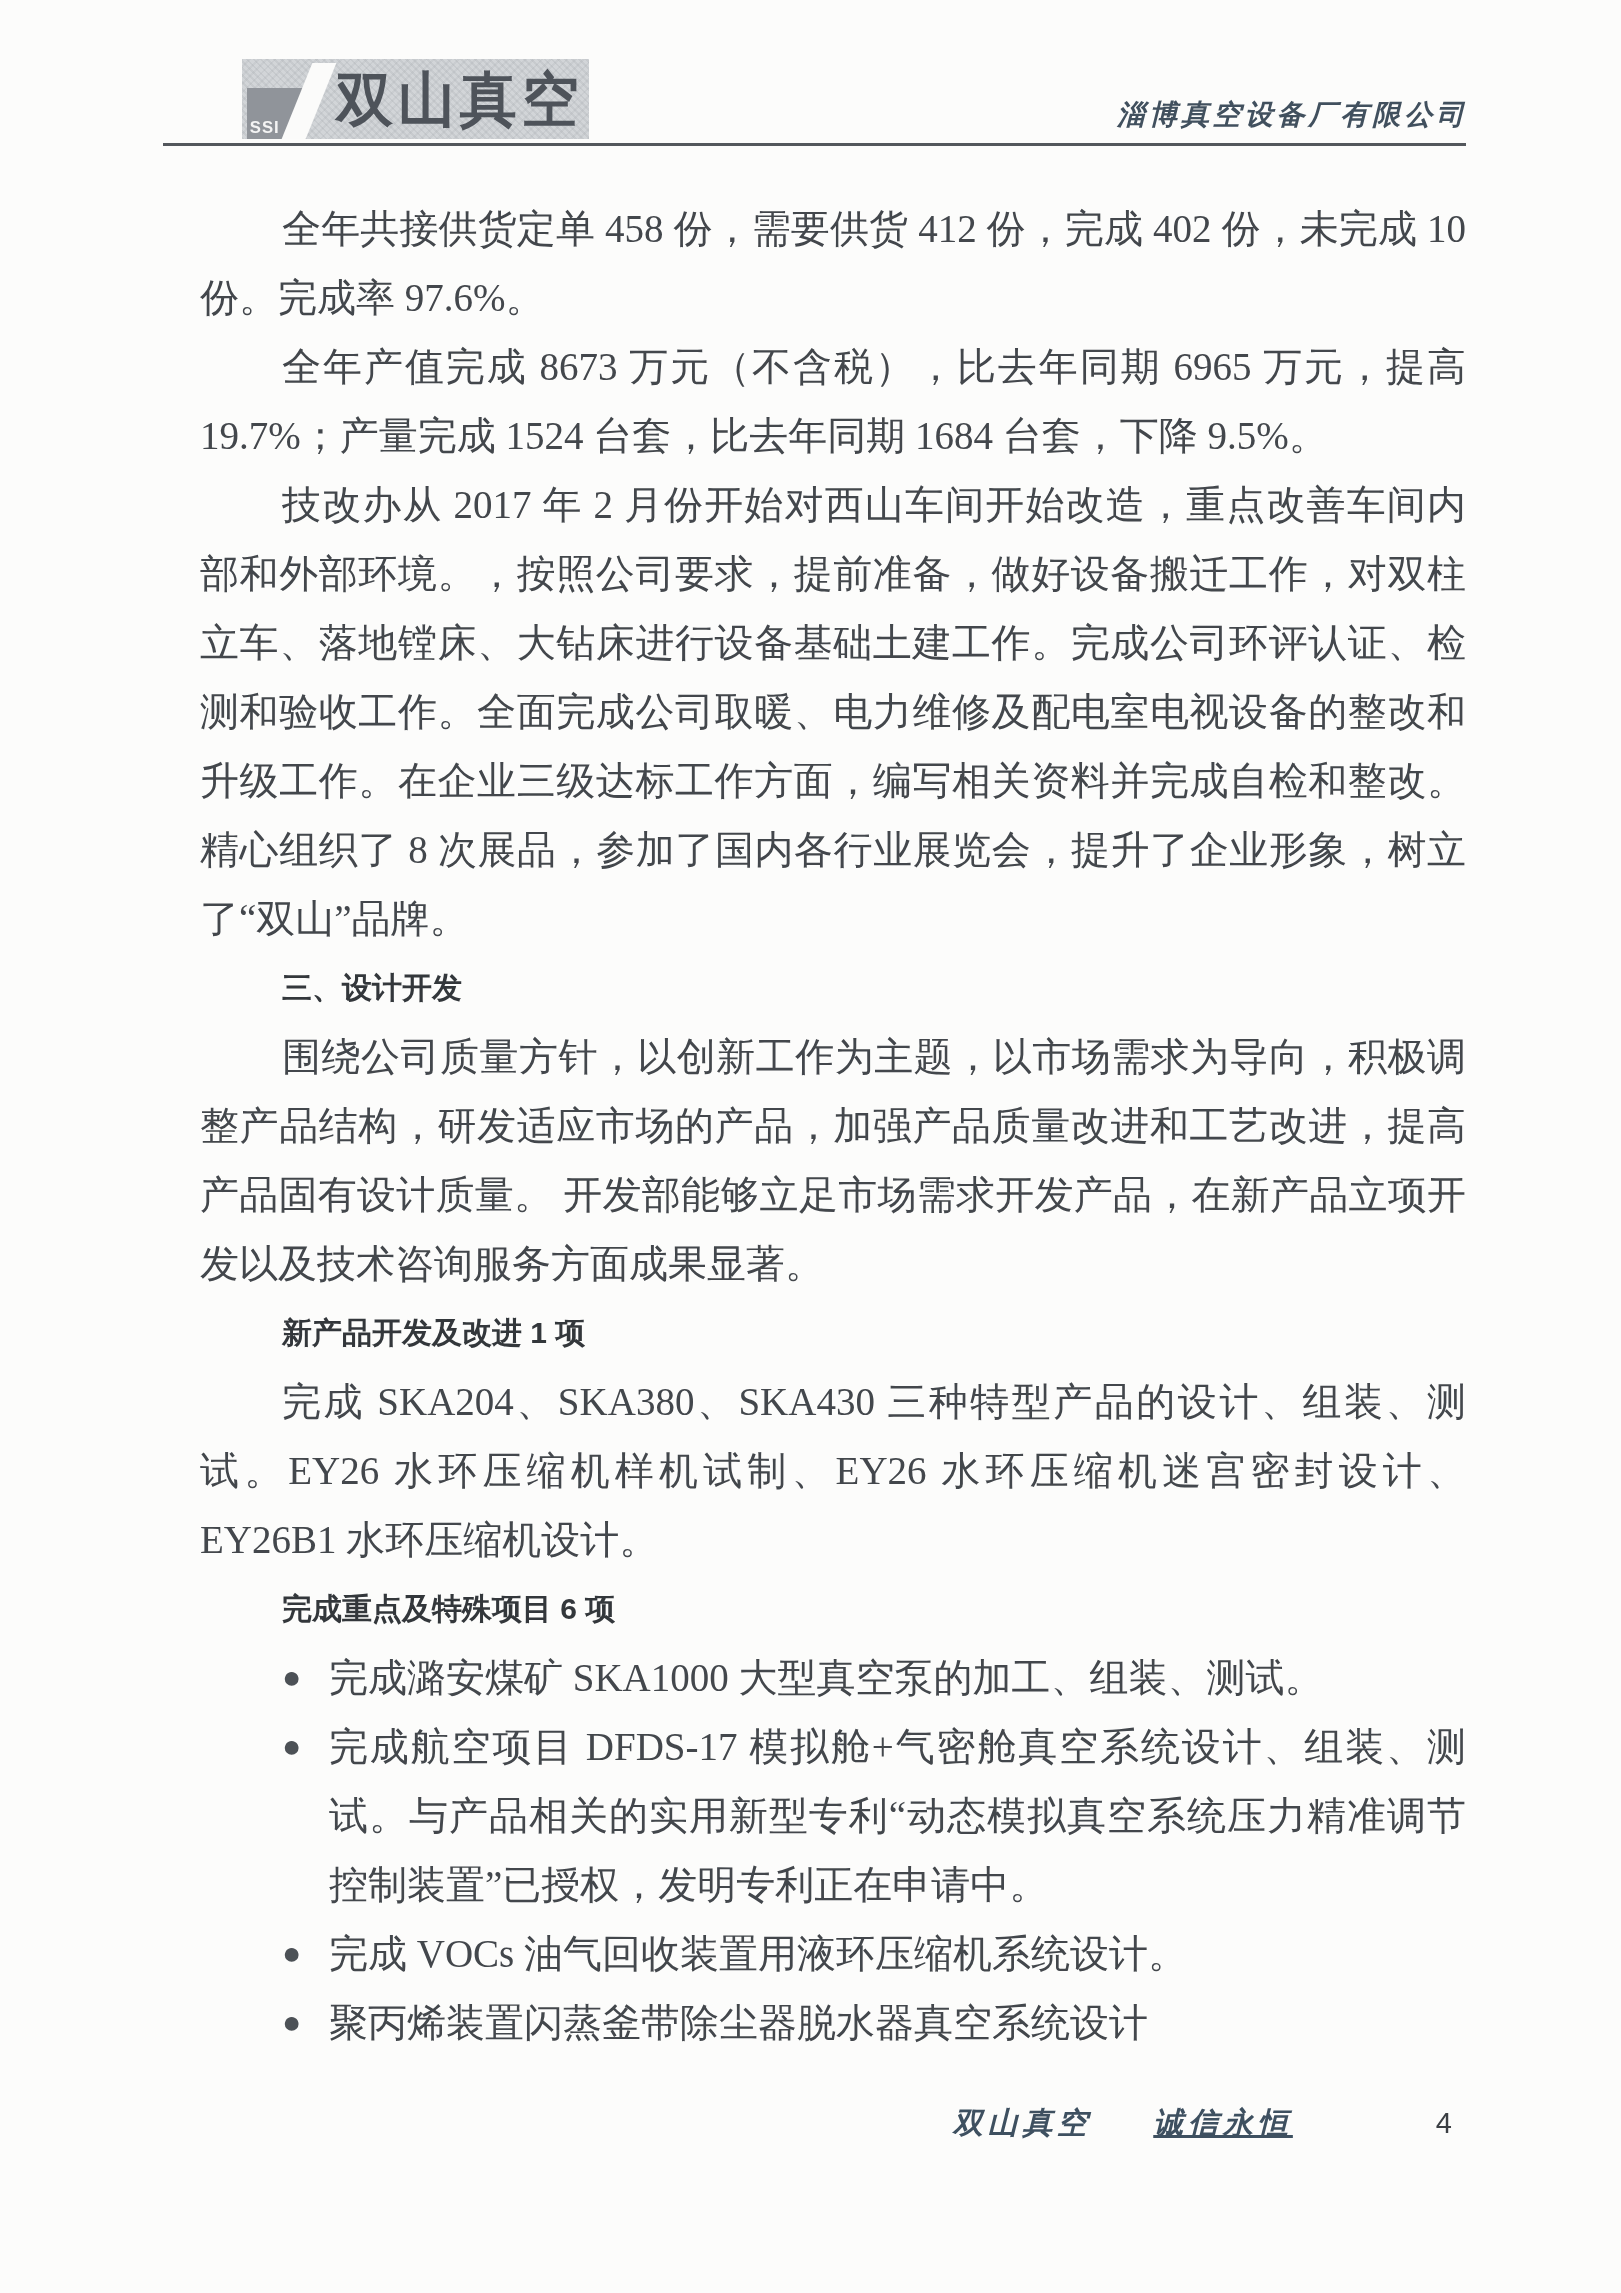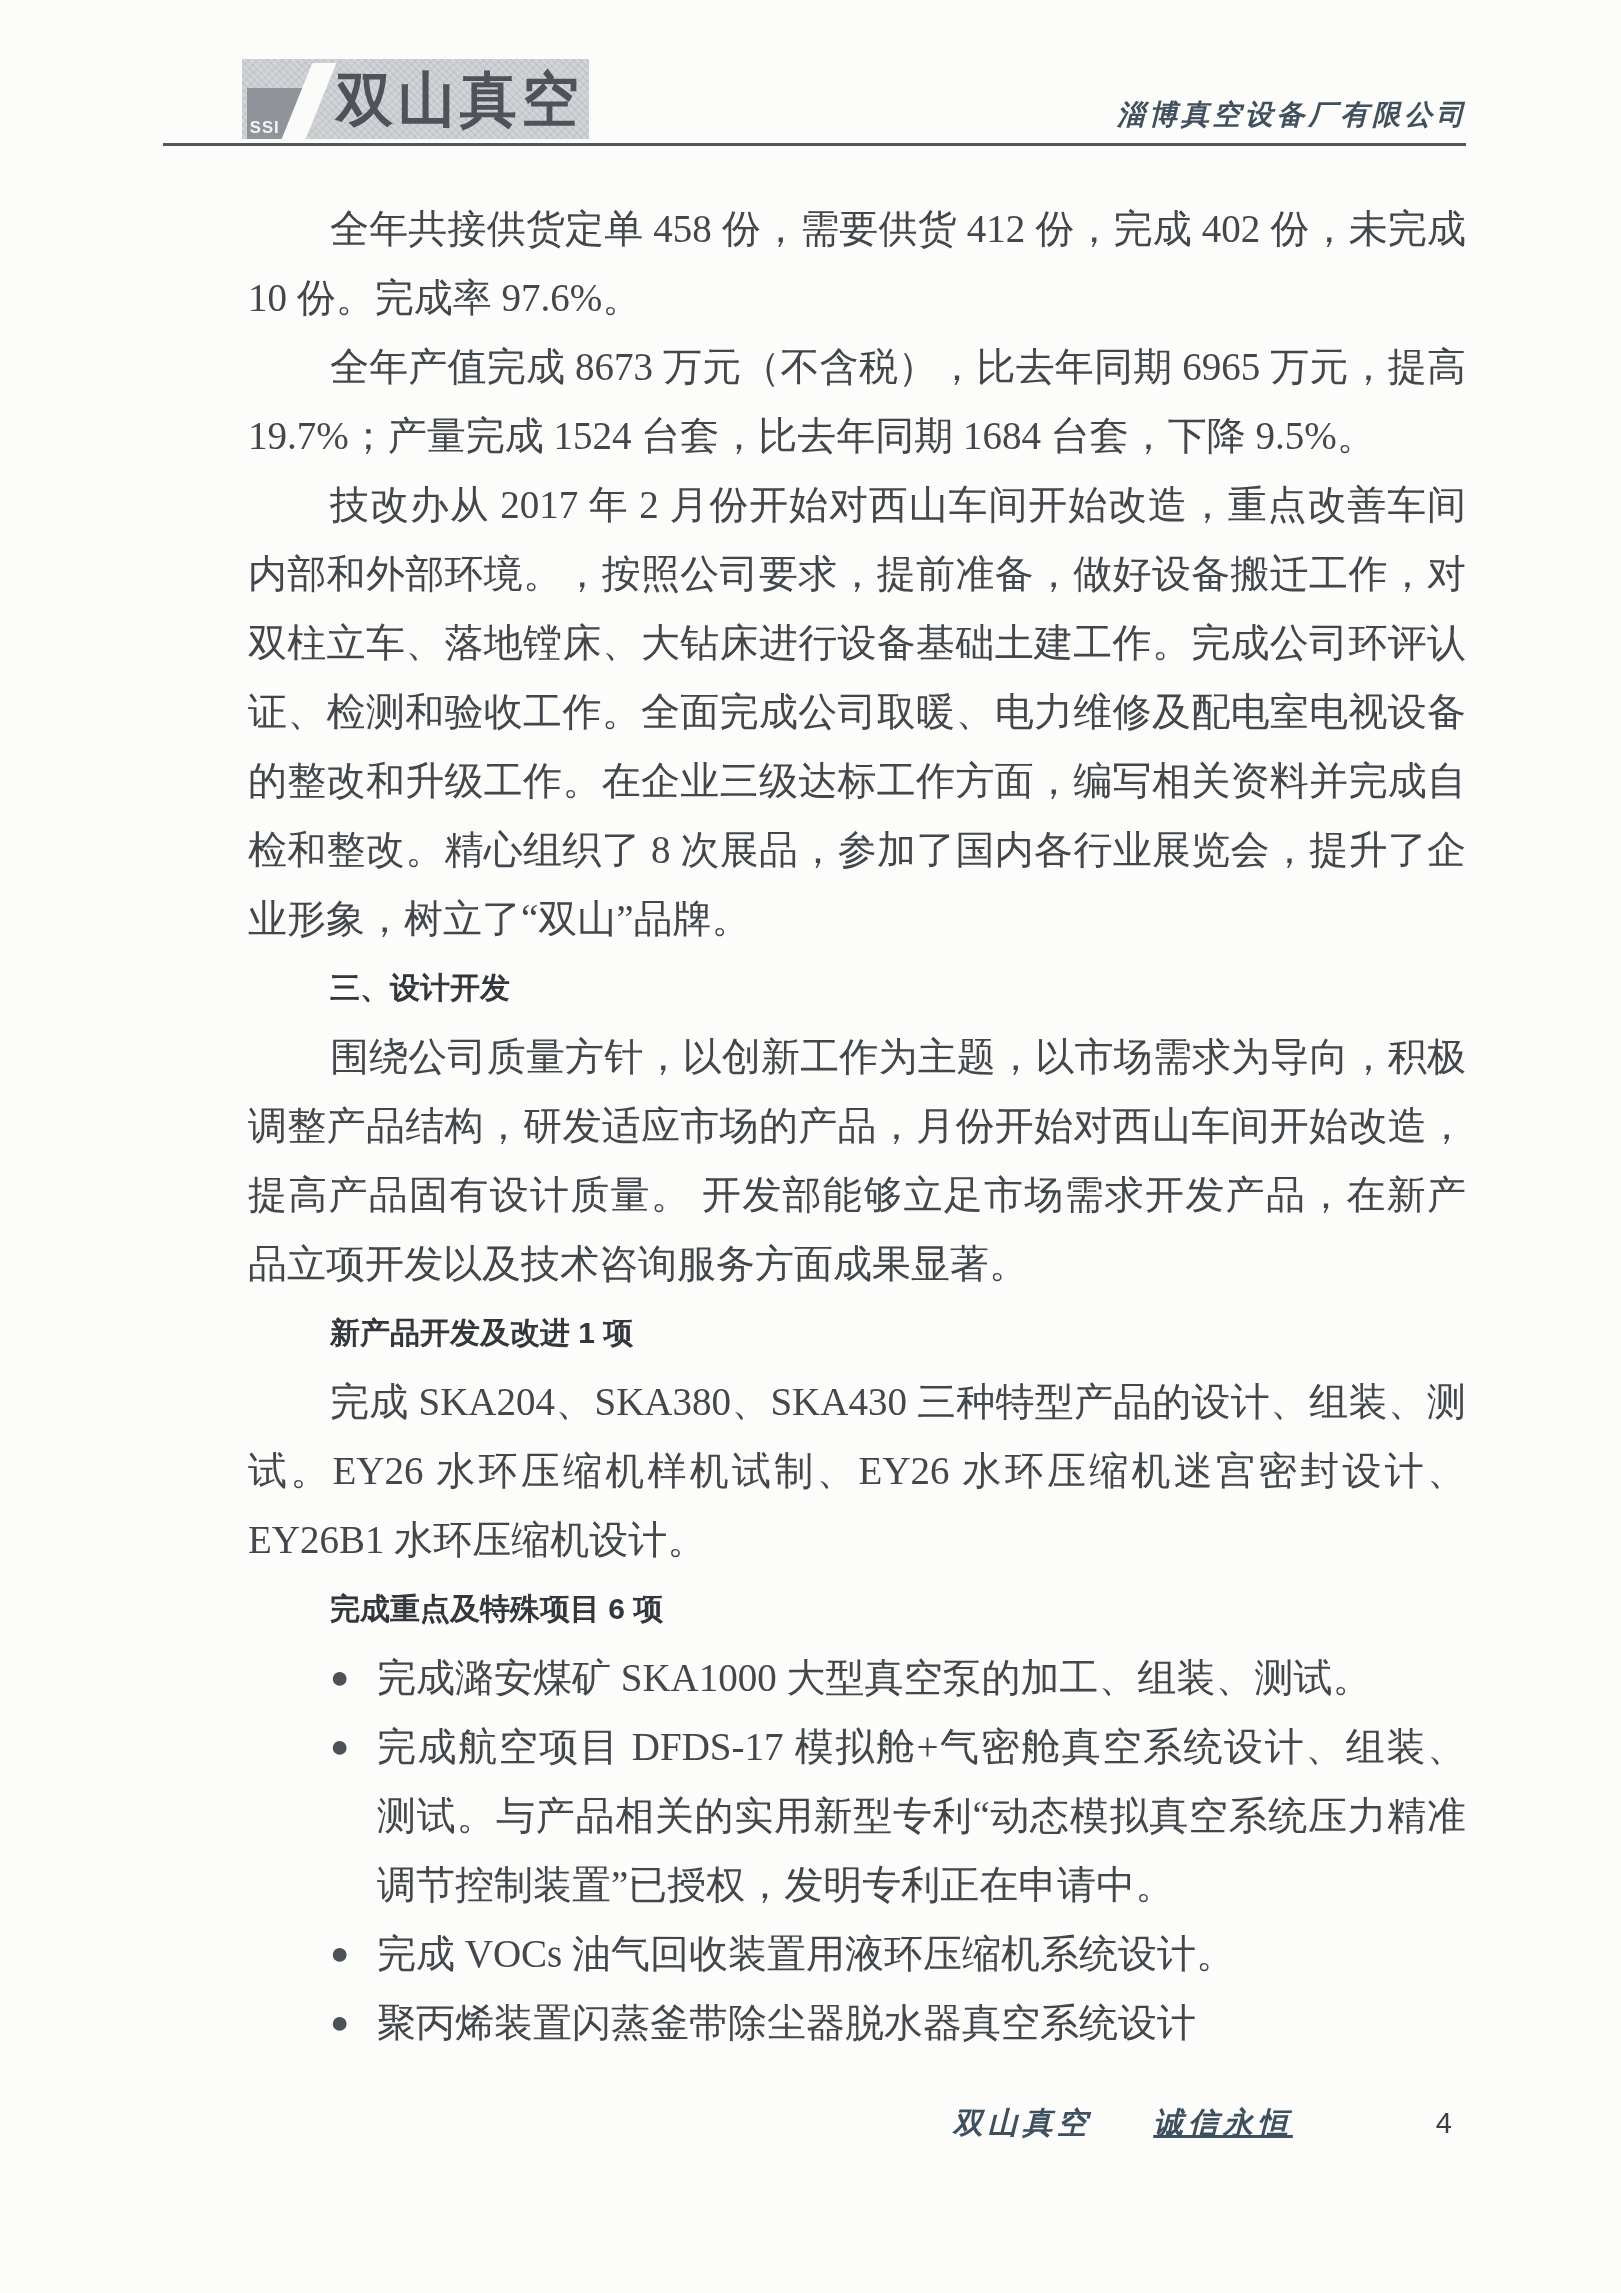--- a/index.html
+++ b/index.html
@@ -61,21 +61,20 @@
     position:absolute;left:163px;right:155px;top:143px;
     height:2.9px;background:#53575c;
   }
 
   
   .content{
     position:absolute;left:200px;right:155px;top:194px;
     font-size:39px;line-height:69px;
     color:#43474c;
     text-align:justify;
-    margin-left:48px;
   }
   .para{margin:0;text-indent:82px;}
   .heading{
     margin:0;
     padding-left:82px;
     font-family:"Liberation Sans",sans-serif;
     font-weight:bold;
     font-size:30px;line-height:69px;
     color:#33373b;
     text-align:left;
@@ -125,21 +124,21 @@
   <div class="company-name">淄博真空设备厂有限公司</div>
   <div class="header-rule"></div>
 
   <main class="content">
     <p class="para">全年共接供货定单 458 份，需要供货 412 份，完成 402 份，未完成 10 份。完成率 97.6%。</p>
     <p class="para">全年产值完成 8673 万元（不含税），比去年同期 6965 万元，提高 19.7%；产量完成 1524 台套，比去年同期 1684 台套，下降 9.5%。</p>
     <p class="para">技改办从 2017 年 2 月份开始对西山车间开始改造，重点改善车间内部和外部环境。，按照公司要求，提前准备，做好设备搬迁工作，对双柱立车、落地镗床、大钻床进行设备基础土建工作。完成公司环评认证、检测和验收工作。全面完成公司取暖、电力维修及配电室电视设备的整改和升级工作。在企业三级达标工作方面，编写相关资料并完成自检和整改。精心组织了 8 次展品，参加了国内各行业展览会，提升了企业形象，树立了“双山”品牌。</p>
 
     <h3 class="heading">三、设计开发</h3>
 
-    <p class="para">围绕公司质量方针，以创新工作为主题，以市场需求为导向，积极调整产品结构，研发适应市场的产品，月份开始对西山车间开始改造，提高产品固有设计质量。 开发部能够立足市场需求开发产品，在新产品立项开发以及技术咨询服务方面成果显著。</p>
+    <p class="para">围绕公司质量方针，以创新工作为主题，以市场需求为导向，积极调整产品结构，研发适应市场的产品，加强产品质量改进和工艺改进，提高产品固有设计质量。 开发部能够立足市场需求开发产品，在新产品立项开发以及技术咨询服务方面成果显著。</p>
 
     <h3 class="heading">新产品开发及改进 1 项</h3>
 
     <p class="para">完成 SKA204、SKA380、SKA430 三种特型产品的设计、组装、测试。EY26 水环压缩机样机试制、EY26 水环压缩机迷宫密封设计、EY26B1 水环压缩机设计。</p>
 
     <h3 class="heading">完成重点及特殊项目 6 项</h3>
 
     <div class="bullet-item">
       <span class="bullet">●</span>
       <span class="bullet-text">完成潞安煤矿 SKA1000 大型真空泵的加工、组装、测试。</span>

